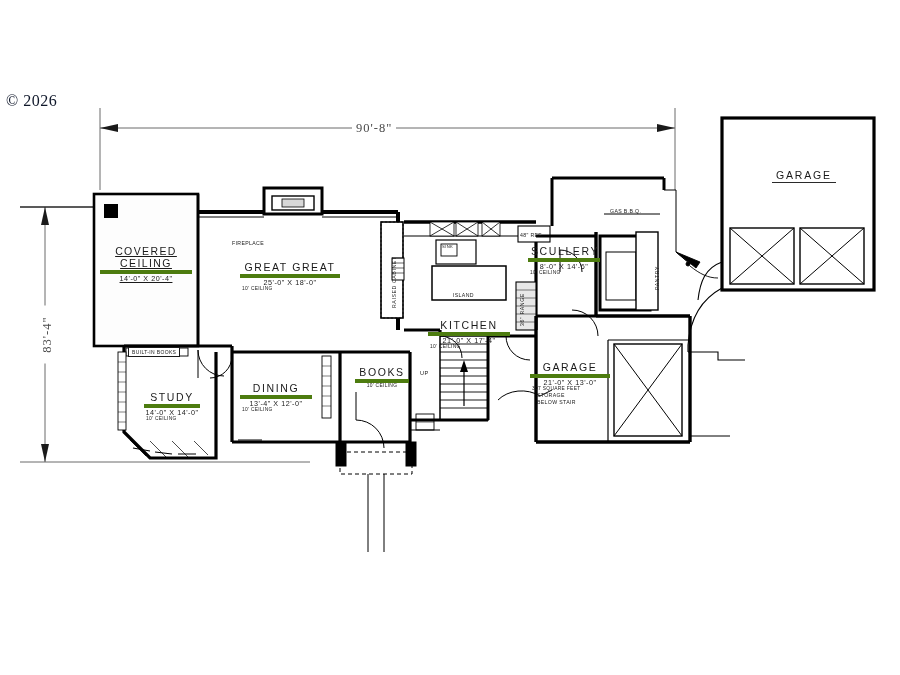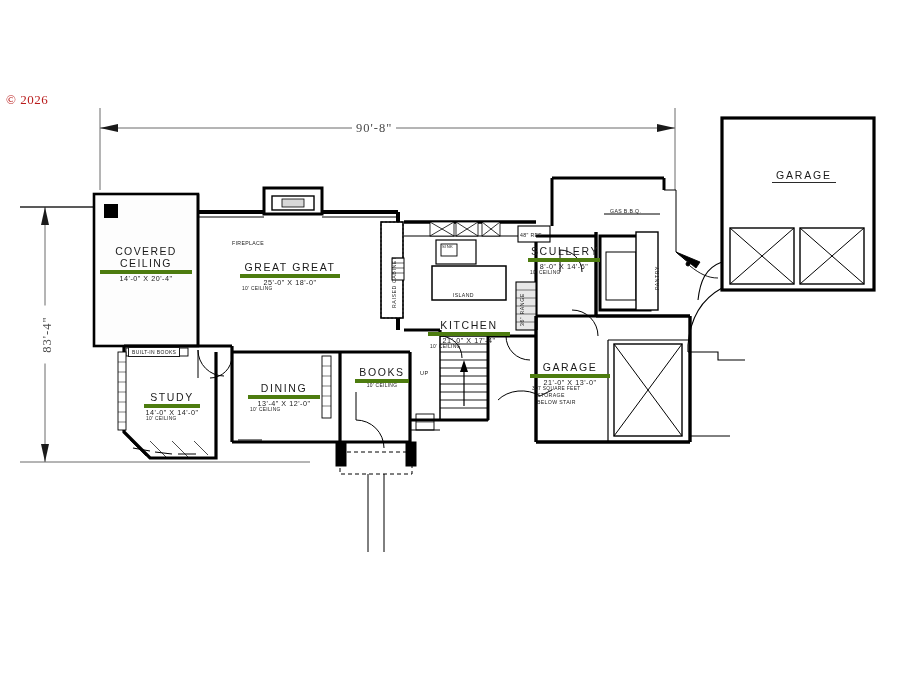--- a/index.html
+++ b/index.html
@@ -9,22 +9,22 @@
     background:#ffffff;
     font-family:"Liberation Sans", sans-serif;
     position:relative;
     overflow:hidden;
   }
   #plan { position:absolute; left:0; top:0; width:900px; height:675px; }
 
   .copyright {
     position:absolute;
     left:6px; top:92px;
-    font-size:13px;
-    color:#b91c1c;
+    font-size:16px;
+    color:#0f172a;
     letter-spacing:0.5px;
     font-family:"Liberation Serif", serif;
   }
 
   
   .room {
     position:absolute;
     text-align:center;
     color:#1a1a1a;
     line-height:1.05;
@@ -363,21 +363,21 @@
     <line x1="20" y1="207" x2="94" y2="207"></line>
   </g>
 
 </svg>
 
 <div class="copyright">© 2026</div>
 
 <div class="dimtxt" style="left:352px; top:121px;">90'-8"</div>
 <div class="dimtxt vert" style="left:18px; top:327px; width:58px; text-align:center;">83'-4"</div>
 
-<div class="room two-line" style="left:100px; top:246px; width:92px;">
+<div class="room two-line" style="left:100px; top:246px; width:92px;text-decoration:underline;">
   <span class="nm" style="border-bottom:none;">COVERED</span>
   <span class="nm">CEILING</span>
   <span class="dim">14'-0"  X  20'-4"</span>
 </div>
 
 <div class="room" style="left:240px; top:262px; width:100px;">
   <span class="nm">GREAT  GREAT</span>
   <span class="dim">25'-0"  X  18'-0"</span>
   <span class="ceil">10' CEILING</span>
 </div>
@@ -393,21 +393,21 @@
   <span class="dim">8'-0"  X  14'-6"</span>
   <span class="ceil">10' CEILING</span>
 </div>
 
 <div class="room" style="left:128px; top:392px; width:72px;padding-left:16px;">
   <span class="nm">STUDY</span>
   <span class="dim">14'-0"  X  14'-0"</span>
   <span class="ceil">10' CEILING</span>
 </div>
 
-<div class="room" style="left:248px; top:383px; width:72px;">
+<div class="room" style="left:240px; top:383px; width:72px;">
   <span class="nm">DINING</span>
   <span class="dim">13'-4"  X  12'-0"</span>
   <span class="ceil">10' CEILING</span>
 </div>
 
 <div class="room" style="left:355px; top:367px; width:54px;">
   <span class="nm">BOOKS</span>
   <span class="ceil" style="text-align:center; padding-left:0;">10' CEILING</span>
 </div>
 

